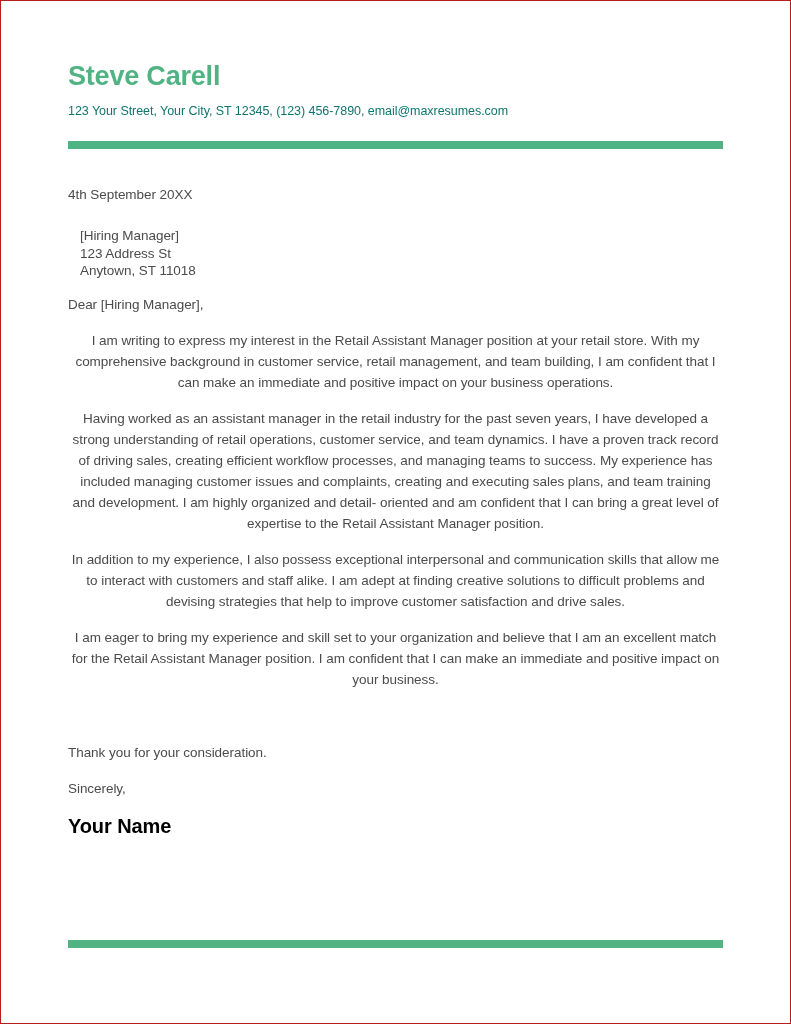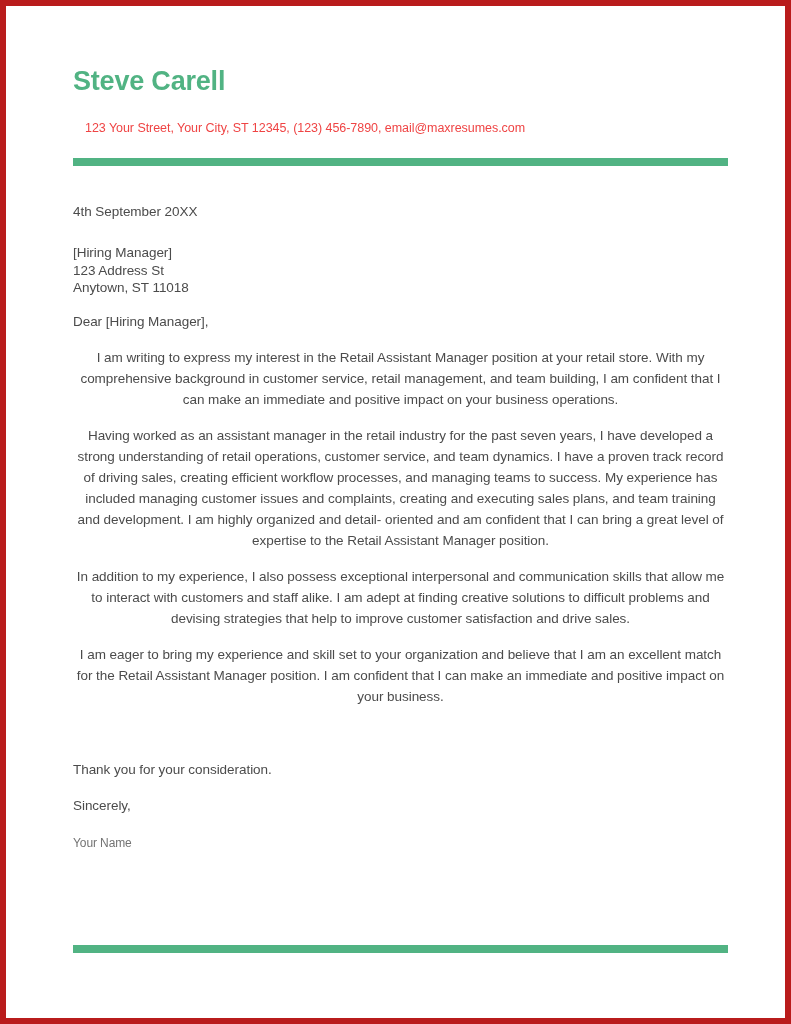--- a/index.html
+++ b/index.html
@@ -12,21 +12,21 @@
     height: 1024px;
     font-family: "Liberation Sans", sans-serif;
     -webkit-font-smoothing: antialiased;
   }
   .page {
     position: relative;
     width: 791px;
     height: 1024px;
     background: #ffffff;
     box-sizing: border-box;
-    border: 6px solid #b91c1c;
+    border: 1px solid #b91c1c;
     overflow: hidden;
   }
   .inner {
     position: absolute;
     left: 67px;
     top: 0;
     width: 655px;
   }
 
   
@@ -42,25 +42,25 @@
   .hdr-title {
     margin: 0;
     padding-top: 10px;
     font-size: 20px;
     font-weight: bold;
     letter-spacing: -0.1px;
     line-height: 26px;
     color: #2f3437;
   }
   .hdr-contact {
-    margin: 12px;
+    margin: 0;
     padding-top: 10px;
     font-size: 12.5px;
     line-height: 17px;
-    color: #ef4444;
+    color: #0f766e;
     letter-spacing: -0.05px;
   }
 
   
   .rule {
     width: 655px;
     height: 8px;
     background: #51b383;
   }
   .rule-top   { margin-top: 21px; }
@@ -71,33 +71,33 @@
     padding-top: 35px;
     font-size: 13.5px;
     line-height: 21px;
     color: #4b4b4b;
     letter-spacing: -0.05px;
   }
   .letter p { margin: 0; }
 
   .date        { padding-bottom: 22px; }
   .recipient   { padding-bottom: 14px; }
-  .recipient div { line-height: 17.5px; }
+  .recipient div { line-height: 17.5px; margin-left: 12px; }
   .salutation  { padding-bottom: 15px; }
   .para        { padding-bottom: 15px; text-align: center; }
   .closing-gap { height: 37px; }
   .thanks      { padding-bottom: 15px; }
   .sincerely   { padding-bottom: 16px; }
 
   .signature {
     margin: 0;
-    font-size: 12px;
-    font-weight: normal;
+    font-size: 20px;
+    font-weight: bold;
     line-height: 22px;
-    color: #737373;
+    color: #000000;
     letter-spacing: -0.1px;
   }
 </style>
 </head>
 <body>
 
 <div class="page">
 
   <div class="inner">
 

